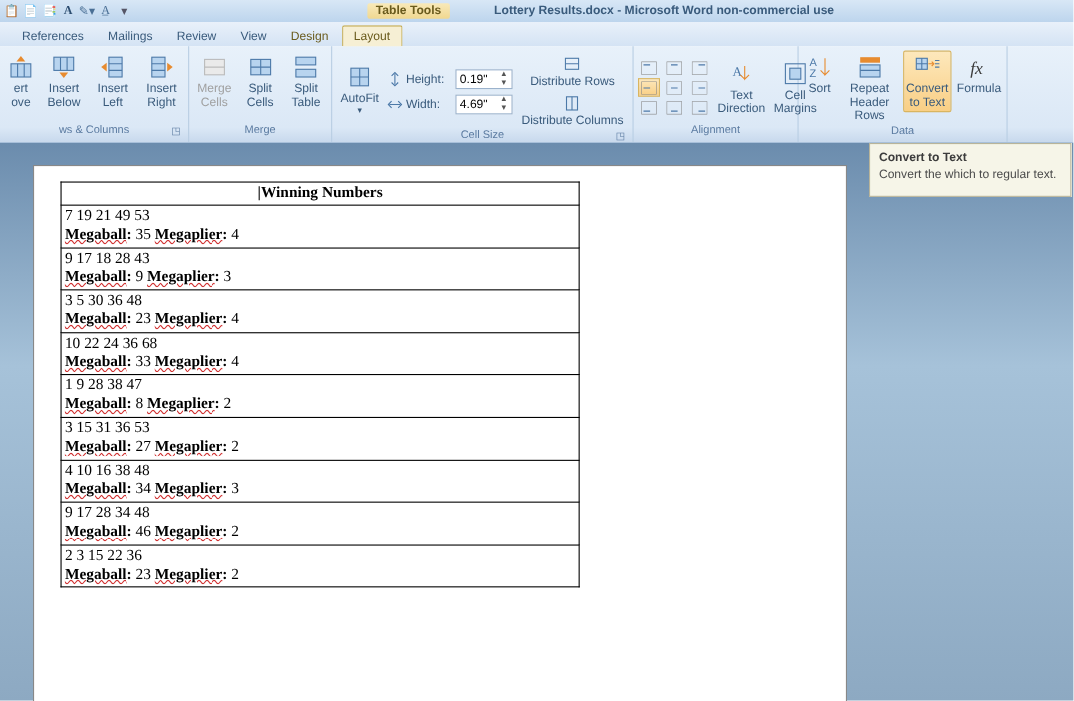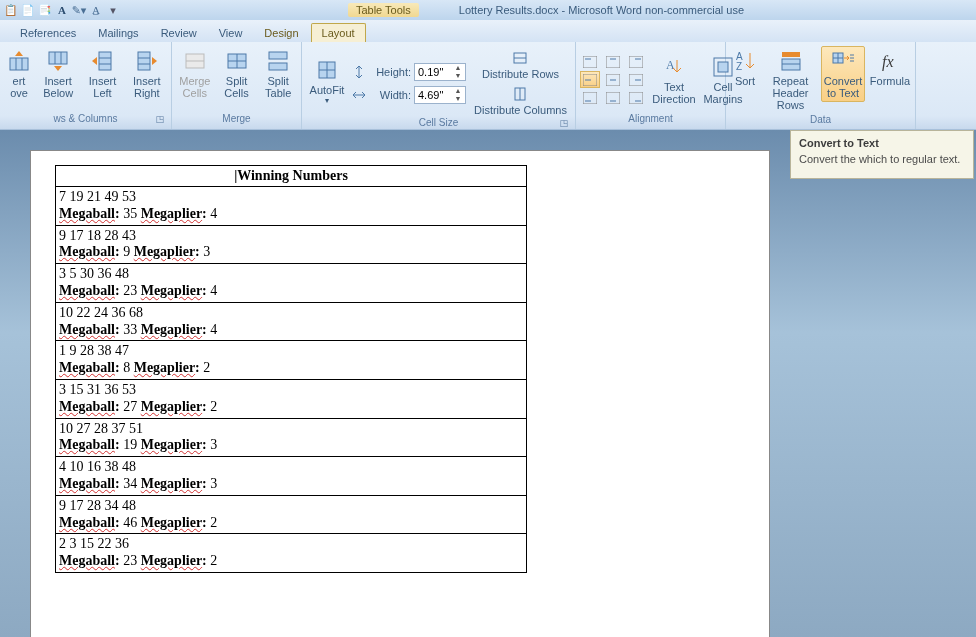--- a/index.html
+++ b/index.html
@@ -1,21 +1,21 @@
 <!DOCTYPE html>
 <html><head>
 <meta charset="utf-8">
 <style>
   * { box-sizing: border-box; margin: 0; padding: 0; }
   body { font-family: "Segoe UI", Tahoma, sans-serif; font-size: 11px; background: #fff; width: 976px; height: 637px; overflow: hidden; }
   
   .title-bar { height: 20px; background: linear-gradient(#d8e7f6,#bdd5ed); display:flex; align-items:center; padding: 0 4px; color:#3a5b7c; font-size:11px; }
   .qat { display:flex; align-items:center; gap:3px; }
   .qat-icon { width:14px; height:14px; display:flex; align-items:center; justify-content:center; font-size:11px; color:#4a6f95; }
-  .title-caption { flex:1; text-align:center; display:flex; align-items:center; justify-content:center; gap: 40px;}
+  .title-caption { flex:1; text-align:center; display:flex; align-items:center; justify-content:center; gap: 40px; font-weight: bold;}
   .title-caption .context { background: linear-gradient(#f8e9b9,#f0d891); padding:1px 8px; border-radius:2px; color:#6a5b1d; }
   .title-caption .doc { color:#3a5b7c; }
   
   .tabs-row { height: 22px; background: linear-gradient(#e9f1fa,#d4e3f4); display:flex; align-items:end; padding-left:10px; gap:2px;}
   .tab { padding: 3px 10px; color:#3a5b7c; cursor:pointer; border-top-left-radius:2px; border-top-right-radius:2px;}
   .tab.active { background:#f6efd4; border:1px solid #c0a74a; border-bottom:none; color:#5a4c17;}
   .tab.context { color:#6a5b1d;}
   
   .ribbon { height: 88px; background: linear-gradient(#e8f1fa 0%, #dbe8f6 85%, #c8d9ed 100%); border-bottom:1px solid #a8c0da; display:flex; align-items:stretch;}
   .group { border-right:1px solid #b8cee3; display:flex; flex-direction:column; padding: 2px 4px 0; }
@@ -23,21 +23,21 @@
   .group-label { height:16px; text-align:center; color:#5a7aa0; font-size:10px; position:relative;}
   .group-label .launcher { position:absolute; right:2px; top:1px; width:10px;height:10px; font-size:9px; color:#5a7aa0;}
   
   .big-btn { display:flex; flex-direction:column; align-items:center; width:42px; padding:2px; text-align:center; color:#3a5b7c; cursor:pointer; border:1px solid transparent; border-radius:2px;}
   .big-btn .ico { width:24px; height:24px; margin-bottom:2px;}
   .big-btn.disabled { color:#a0a0a0; }
   .big-btn.active { background:linear-gradient(#fde8bc,#f9cf85); border-color:#d9b560;}
   
   .stack { display:flex; flex-direction:column; gap:2px; justify-content:center;}
   .row { display:flex; align-items:center; gap:3px;}
-  .field-label { color:#3a5b7c; width:42px;text-align:right;}
+  .field-label { color:#3a5b7c; width:42px;}
   .spinner { width:52px; height:18px; border:1px solid #9bb2cc; background:#fff; display:flex; align-items:center; padding: 0 3px; position:relative;}
   .spinner input{ border:none; outline:none; width:34px; font-size:11px;}
   .spinner .spins{ position:absolute; right:1px; top:0; width:12px; display:flex; flex-direction:column;}
   .spinner .sp{ height:8px; font-size:7px; line-height:7px; text-align:center; color:#555; cursor:pointer;}
   
   .wide-btn { display:flex; align-items:center; gap:3px; padding:1px 4px; color:#3a5b7c; cursor:pointer;flex-direction:column;}
   .mini { width:20px;height:17px; border:1px solid transparent; display:flex; align-items:center; justify-content:center; cursor:pointer;}
   .mini.pressed { background:linear-gradient(#fde8bc,#f9cf85); border-color:#d9b560;}
   
   .workspace { position:relative; height: calc(637px - 130px); background:linear-gradient(#6b8cad,#a6c2d9 40%, #8da9c2 100%); display:flex; overflow:auto;}
@@ -402,26 +402,20 @@
             </td>
           </tr>
           <tr>
             <td class="numrow">
               <div>3 15 31 36 53</div>
               <div><b class="squig">Megaball</b><b>:</b> 27 <b class="squig">Megaplier</b><b>:</b> 2</div>
             </td>
           </tr>
           <tr>
             <td class="numrow">
-              <div>10 27 28 37 51</div>
-              <div><b class="squig">Megaball</b><b>:</b> 19 <b class="squig">Megaplier</b><b>:</b> 3</div>
-            </td>
-          </tr>
-          <tr>
-            <td class="numrow">
               <div>4 10 16 38 48</div>
               <div><b class="squig">Megaball</b><b>:</b> 34 <b class="squig">Megaplier</b><b>:</b> 3</div>
             </td>
           </tr>
           <tr>
             <td class="numrow">
               <div>9 17 28 34 48</div>
               <div><b class="squig">Megaball</b><b>:</b> 46 <b class="squig">Megaplier</b><b>:</b> 2</div>
             </td>
           </tr>

